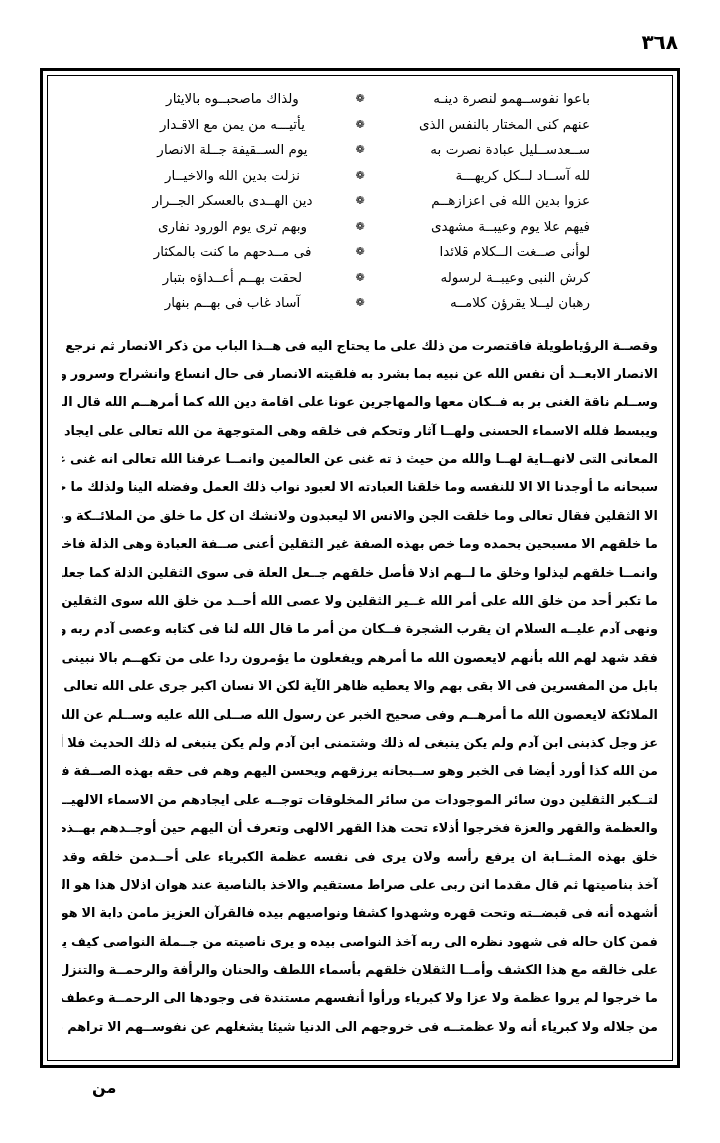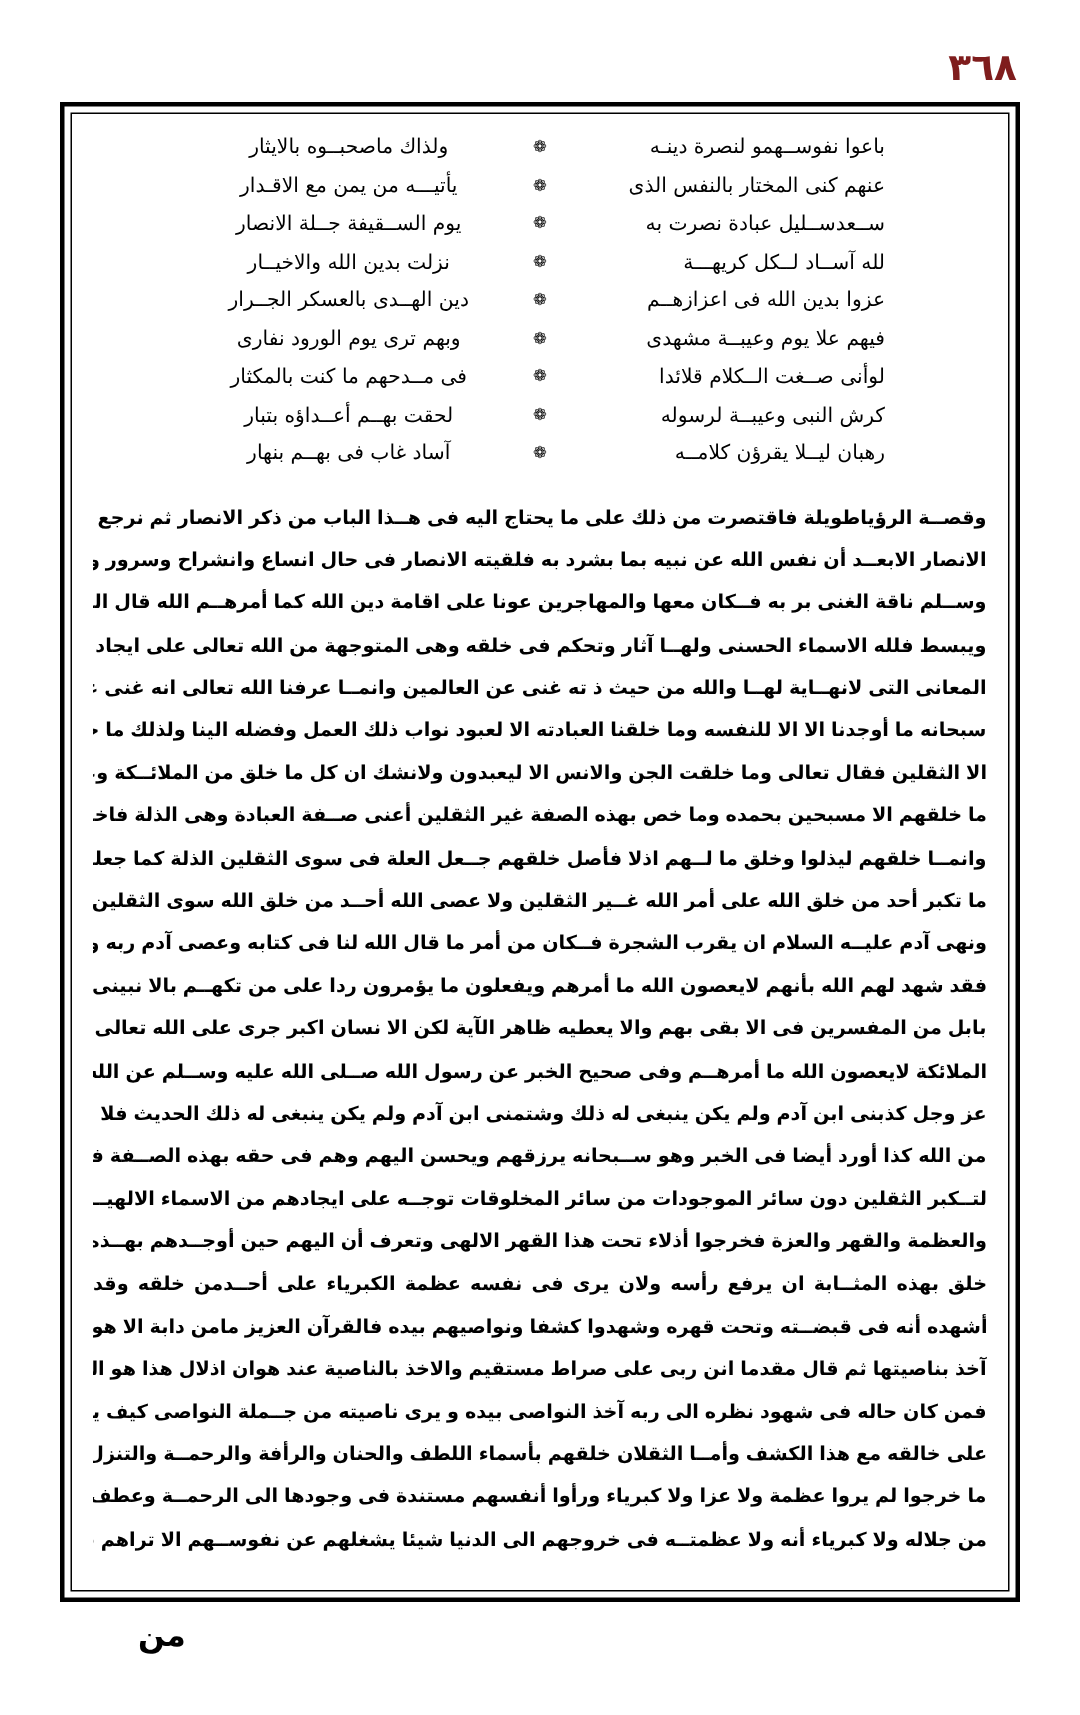--- a/index.html
+++ b/index.html
@@ -13,23 +13,23 @@
     font-family: "DejaVu Sans", sans-serif;
     overflow: hidden;
     position: relative;
   }
 
   
   #folio-number {
     position: absolute;
     top: 32px;
     right: 42px;
-    font-size: 25px;
+    font-size: 20px;
     font-weight: 700;
-    color: #7f1d1d;
+    color: #000000;
     letter-spacing: 1px;
     line-height: 1;
   }
 
   
   #text-frame {
     position: absolute;
     top: 68px;
     left: 40px;
     width: 640px;
@@ -109,21 +109,21 @@
   }
   .prose-line.line-first > span {
     text-align-last: justify;
   }
 
   
   #catchword {
     position: absolute;
     top: 1078px;
     left: 92px;
-    font-size: 21px;
+    font-size: 16px;
     font-weight: 600;
     color: #000;
     direction: rtl;
   }
 </style>
 </head>
 <body>
 
 <div id="folio-number">٣٦٨</div>
 
@@ -191,22 +191,22 @@
         <div class="prose-line"><span>ما تكبر أحد من خلق الله على أمر الله غــير الثقلين ولا عصى الله أحــد من خلق الله سوى الثقلين فأمر ابليس فعصى</span></div>
         <div class="prose-line"><span>ونهى آدم عليــه السلام ان يقرب الشجرة فــكان من أمر ما قال الله لنا فى كتابه وعصى آدم ربه وأما الملائكة</span></div>
         <div class="prose-line"><span>فقد شهد لهم الله بأنهم لايعصون الله ما أمرهم ويفعلون ما يؤمرون ردا على من تكهــم بالا نبينى فى حق الملائكة</span></div>
         <div class="prose-line"><span>بابل من المفسرين فى الا بقى بهم والا يعطيه ظاهر الآية لكن الا نسان اكبر جرى على الله تعالى فيقول ما لا يليق بجلاله</span></div>
         <div class="prose-line"><span>الملائكة لايعصون الله ما أمرهــم وفى صحيح الخبر عن رسول الله صــلى الله عليه وســلم عن الله عز وجل يقول الله</span></div>
         <div class="prose-line"><span>عز وجل كذبنى ابن آدم ولم يكن ينبغى له ذلك وشتمنى ابن آدم ولم يكن ينبغى له ذلك الحديث فلا أحد أصــبر على أذى</span></div>
         <div class="prose-line"><span>من الله كذا أورد أيضا فى الخبر وهو ســبحانه يرزقهم ويحسن اليهم وهم فى حقه بهذه الصــفة فاعلم السبب الموجب</span></div>
         <div class="prose-line"><span>لتــكبر الثقلين دون سائر الموجودات من سائر المخلوقات توجــه على ايجادهم من الاسماء الالهيــة أسماء الجبروت والكبرياء</span></div>
         <div class="prose-line"><span>والعظمة والقهر والعزة فخرجوا أذلاء تحت هذا القهر الالهى وتعرف أن اليهم حين أوجــدهم بهــذه الاسماء فلم يمكن لهم</span></div>
         <div class="prose-line"><span>خلق بهذه المثــابة ان يرفع رأسه ولان يرى فى نفسه عظمة الكبرياء على أحــدمن خلقه وقد</span></div>
+        <div class="prose-line"><span>آخذ بناصيتها ثم قال مقدما انن ربى على صراط مستقيم والاخذ بالناصية عند هوان اذلال هذا هو المقرر عند نا</span></div>
         <div class="prose-line"><span>أشهده أنه فى قبضــته وتحت قهره وشهدوا كشفا ونواصيهم بيده فالقرآن العزيز مامن دابة الا هو</span></div>
-        <div class="prose-line"><span>آخذ بناصيتها ثم قال مقدما انن ربى على صراط مستقيم والاخذ بالناصية عند هوان اذلال هذا هو المقرر عند نا</span></div>
         <div class="prose-line"><span>فمن كان حاله فى شهود نظره الى ربه آخذ النواصى بيده و يرى ناصيته من جــملة النواصى كيف يتصور منه عز أو كبرياء</span></div>
         <div class="prose-line"><span>على خالقه مع هذا الكشف وأمــا الثقلان خلقهم بأسماء اللطف والحنان والرأفة والرحمــة والتنزل الالهى فعنــد</span></div>
         <div class="prose-line"><span>ما خرجوا لم يروا عظمة ولا عزا ولا كبرياء ورأوا أنفسهم مستندة فى وجودها الى الرحمــة وعطف وتنزل ولم يبــد الله لهم</span></div>
         <div class="prose-line"><span>من جلاله ولا كبرياء أنه ولا عظمتــه فى خروجهم الى الدنيا شيئا يشغلهم عن نفوســهم الا تراهم فى الاخــرة الذى عرض لهم</span></div>
       </div>
 
   </div>
 </div>
 
 <div id="catchword">من</div>

